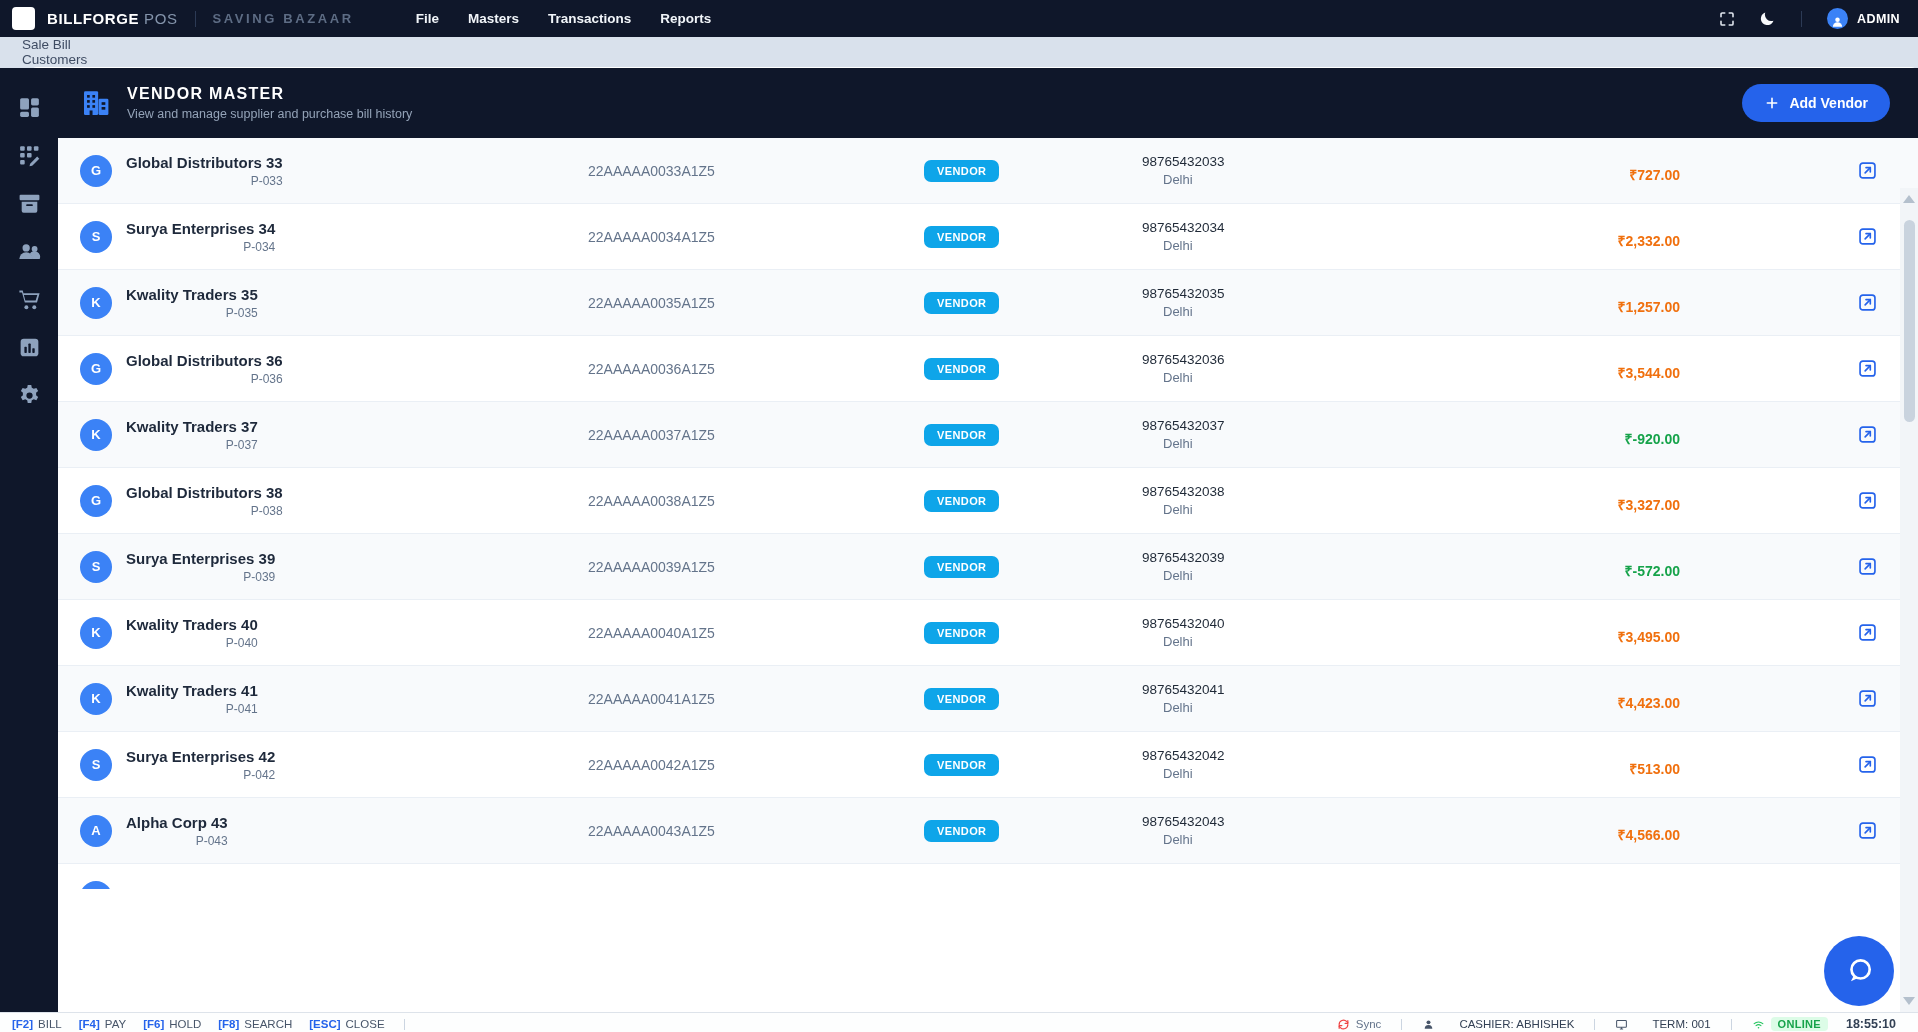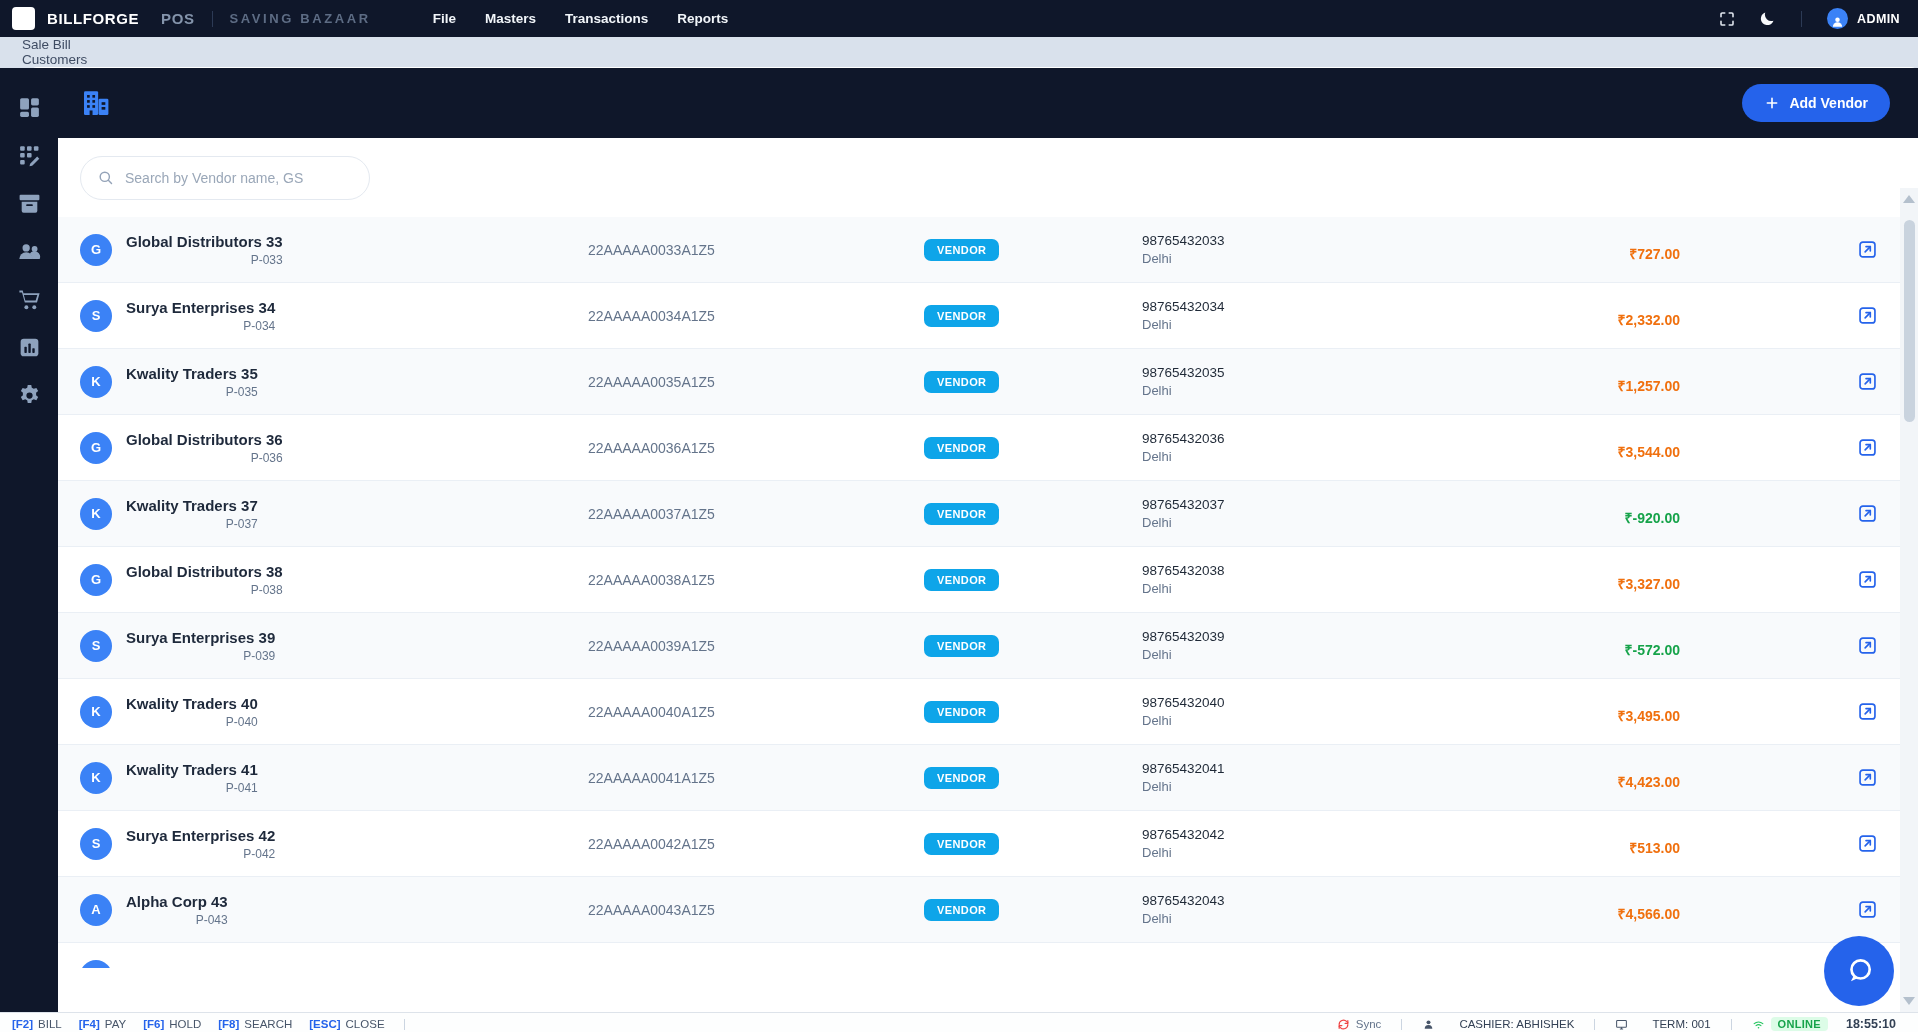--- a/index.html
+++ b/index.html
@@ -3,21 +3,21 @@
 <meta charset="utf-8">
 <style>
   * { margin:0; padding:0; box-sizing:border-box; }
   html,body { width:1918px; height:1032px; overflow:hidden; }
   body { font-family:"Liberation Sans", sans-serif; background:#fff; position:relative; }
 
   
   .topbar { height:37px; background:#0f172a; display:flex; align-items:center; padding:0 18px 0 12px; }
   .logo { width:23px; height:23px; background:#ffffff; border-radius:4px; margin-right:12px; flex:none; }
   .brand { color:#fff; font-weight:bold; font-size:15px; letter-spacing:.6px; white-space:nowrap; }
-  .brand .suffix { color:#8494ab; font-weight:700; margin-left:22px; }
+  .brand .suffix { color:#8494ab; font-weight:400; margin-left:5px; }
   .tb-divider { width:1px; height:16px; background:#2c3a55; margin:0 17px; flex:none; }
   .store { color:#5d6c84; font-weight:bold; font-size:13px; letter-spacing:2.6px; white-space:nowrap; }
   .menus { display:flex; gap:29px; margin-left:62px; }
   .menu-item { color:#f1f5f9; font-size:13.5px; font-weight:600; cursor:pointer; }
   .tb-right { margin-left:auto; display:flex; align-items:center; gap:21px; }
   .tb-icon { width:19px; height:19px; display:flex; align-items:center; justify-content:center; cursor:pointer; }
   .tb-icon svg { width:18px; height:18px; }
   .userchip { display:flex; align-items:center; gap:9px; cursor:pointer; }
   .uavatar { width:21px; height:21px; border-radius:50%; background:#3b82f6; display:flex; align-items:flex-end; justify-content:center; overflow:hidden; }
   .uavatar svg { width:15px; height:15px; }
@@ -62,21 +62,21 @@
   .tbody { height:751px; overflow:hidden; }
   .trow { height:66px; border-bottom:1px solid #eaeff5; }
   .trow:nth-child(odd) { background:#f8fafc; }
   .cell.c1 { display:flex; align-items:center; gap:14px; padding-left:22px; }
   .avatar { width:32px; height:32px; border-radius:50%; background:#3b82f6; color:#fff; font-size:13px; font-weight:bold; display:flex; align-items:center; justify-content:center; flex:none; }
   .vname { font-size:15px; font-weight:bold; color:#1e293b; }
   .vid { font-size:12px; color:#64748b; margin-top:3px;text-align:right; }
   .gstin { font-size:14px; color:#64748b; }
   .badge { display:inline-block; background:#0ea5e9; color:#fff; font-size:11px; font-weight:bold; letter-spacing:.4px; padding:5px 13px; border-radius:7px; }
   .phone { font-size:13.5px; color:#1f2937; }
-  .city { font-size:13px; color:#64748b; margin-top:3px; }
+  .city { font-size:13px; color:#64748b; margin-top:3px;margin-left:21px; }
   .amount { text-align:right; font-size:14px; font-weight:bold; color:#f0700e;margin-top:8px; }
   .amount.neg { color:#16a34a; }
   .cell.c6 { display:flex; justify-content:flex-end; padding-right:40px; }
   .action-btn { background:none; border:none; cursor:pointer; width:22px; height:22px; padding:0; }
   .action-btn svg { width:21px; height:21px; }
 
   
   .scrollbar { position:absolute; top:120px; right:0; width:18px; height:824px; background:#f2f5f8; }
   .scroll-arrow { position:absolute; left:3px; width:0; height:0; border-left:6px solid transparent; border-right:6px solid transparent; }
   .scroll-arrow.up { top:7px; border-bottom:8px solid #b4c0cd; }
@@ -226,37 +226,32 @@
             <rect x="9.3" y="6" width="2" height="2" fill="#0f172a"></rect>
           <rect x="5.3" y="9.8" width="2" height="2" fill="#0f172a"></rect>
             <rect x="9.3" y="9.8" width="2" height="2" fill="#0f172a"></rect>
           <rect x="5.3" y="13.6" width="2" height="2" fill="#0f172a"></rect>
             <rect x="9.3" y="13.6" width="2" height="2" fill="#0f172a"></rect>
           <rect x="16.2" y="11.4" width="2.8" height="2" fill="#0f172a"></rect>
             <rect x="16.2" y="15" width="2.8" height="2" fill="#0f172a"></rect>
           <rect x="7.2" y="17.6" width="2.2" height="3.4" fill="#0f172a"></rect>
         </svg>
       </span>
+      <div>
+        <div class="ph-title">VENDOR MASTER</div>
+        <div class="ph-sub">View and manage supplier and purchase bill history</div>
+      </div>
       <button class="add-btn">
         <svg viewBox="0 0 24 24" fill="none" stroke="#ffffff" stroke-width="2.4" stroke-linecap="round">
             <path d="M12 5v14M5 12h14"></path>
           </svg>
         <span>Add Vendor</span>
       </button>
     </div>
 
-    <div class="toolbar">
-      <div class="searchbox">
-        <svg viewBox="0 0 24 24" fill="none" stroke="#94a3b8" stroke-width="2" stroke-linecap="round">
-            <circle cx="11" cy="11" r="6.5"></circle>
-            <path d="M16 16l4.5 4.5"></path>
-          </svg>
-        <input type="text" placeholder="Search by Vendor name, GS" style="">
-      </div>
-    </div>
 
     <div class="tbody">
         <div class="grid6 trow">
           <div class="cell c1">
             <div class="avatar">G</div>
             <div>
               <div class="vname">Global Distributors 33</div>
               <div class="vid">P-033</div>
             </div>
           </div>

